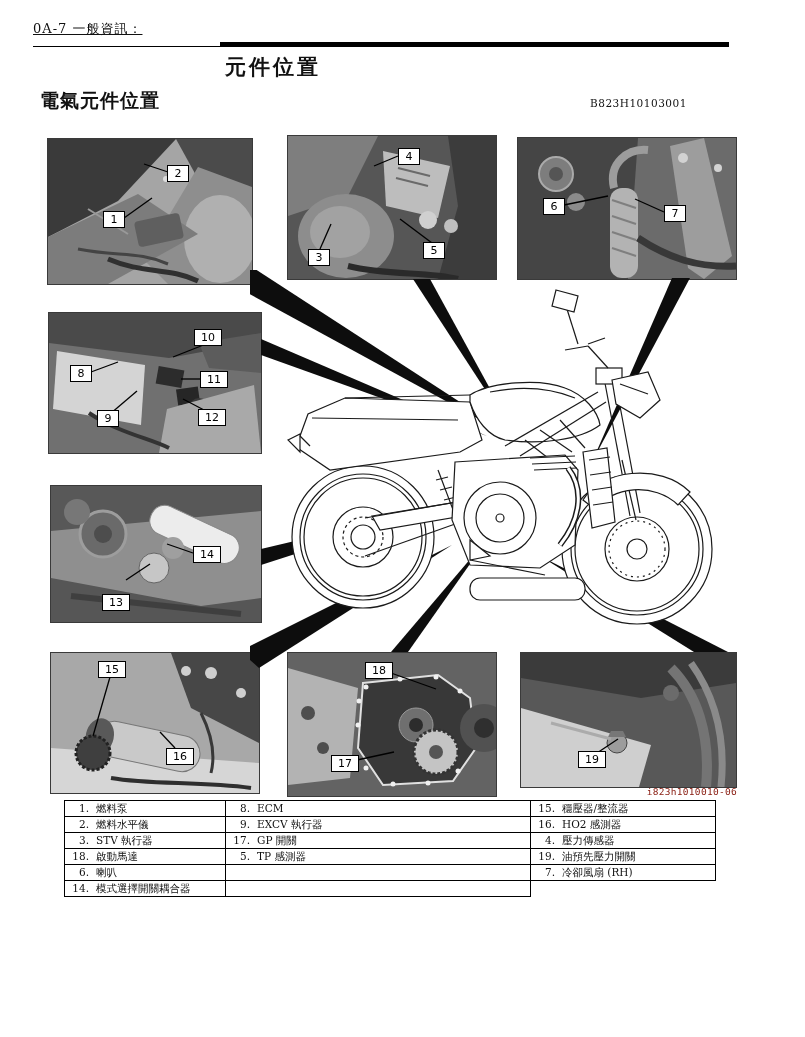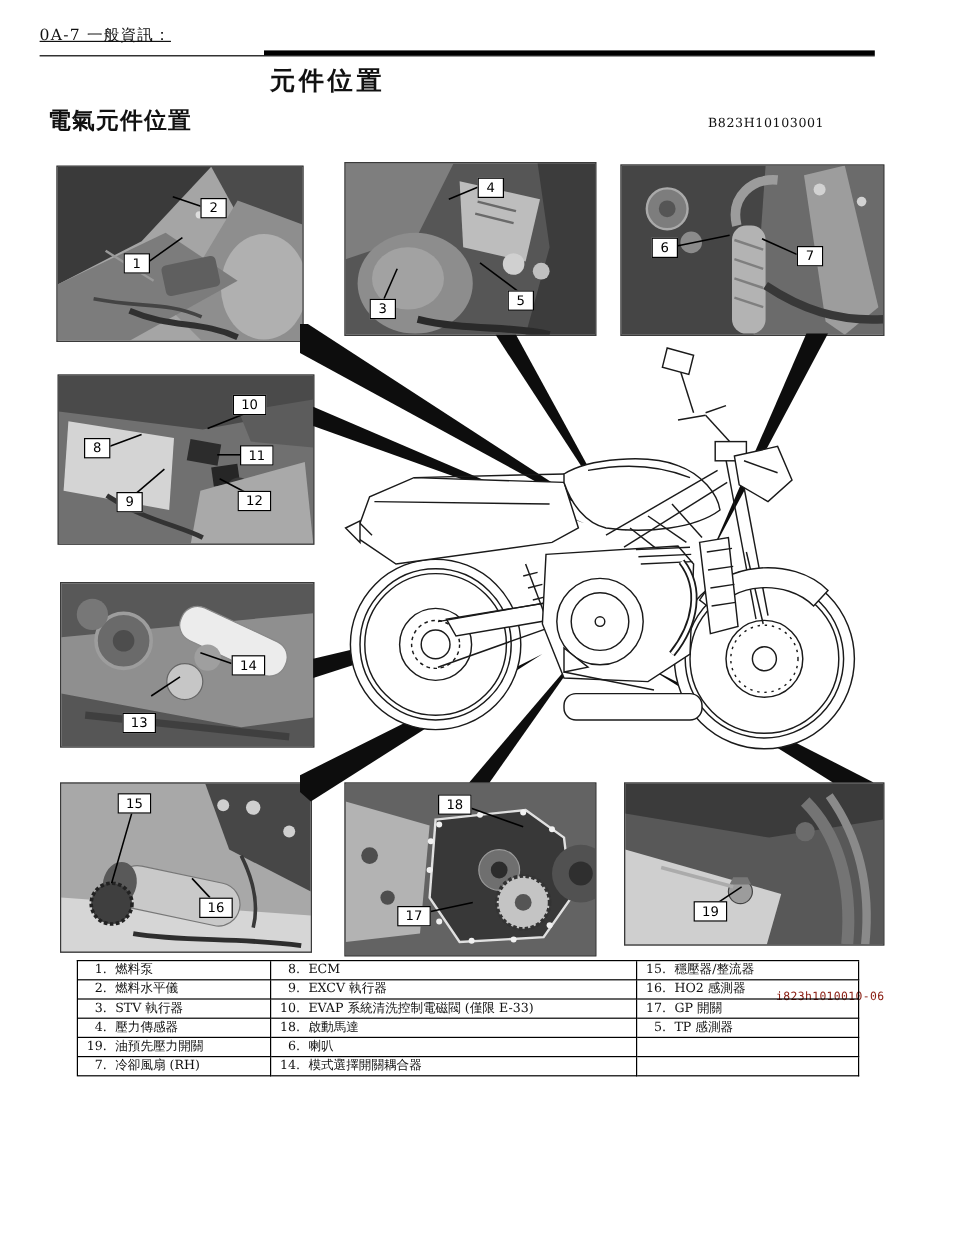--- a/index.html
+++ b/index.html
@@ -29,21 +29,21 @@
       font-family:"DejaVu Sans","Liberation Sans",sans-serif;font-size:11px;line-height:1;color:#000;}
   
   .legend{left:64px;top:800px;width:651px;display:grid;
       grid-template-columns:161px 305px 185px;grid-auto-rows:16px;
       border-top:1px solid #000;border-left:1px solid #000;z-index:1;}
   .cell{border-right:1px solid #000;border-bottom:1px solid #000;
       display:flex;align-items:center;font-size:10.5px;line-height:15px;
       font-family:"DejaVu Serif","Liberation Serif",serif;white-space:nowrap;overflow:hidden;}
   .cell .num{display:inline-block;width:24px;text-align:right;margin-right:7px;flex:none;}
   .caption{left:600px;top:786px;width:137px;text-align:right;font-size:9.5px;
-      font-family:"DejaVu Sans Mono","Liberation Mono",monospace;color:#8b2015;letter-spacing:.3px;margin-top:39px;}
+      font-family:"DejaVu Sans Mono","Liberation Mono",monospace;color:#8b2015;letter-spacing:.3px;}
   
   .ln{stroke:#1a1a1a;fill:none;stroke-width:1.2;}
   .lnw{stroke:#1a1a1a;fill:#ffffff;stroke-width:1.2;}
   .wedge{fill:#0d0d0d;}
   .leader{stroke:#000;stroke-width:1.3;}
 </style>
 </head>
 <body>
 
 <div class="abs hdr">0A-7 一般資訊：</div>
@@ -359,24 +359,20 @@
   <div class="cell">
       <span class="num">16.</span>
       <span>HO2 感測器</span>
     </div>
 
   <div class="cell">
       <span class="num">3.</span>
       <span>STV 執行器</span>
     </div>
   <div class="cell">
-      <span class="num">10.</span>
-      <span>EVAP 系統清洗控制電磁閥 (僅限 E-33)</span>
-    </div>
-  <div class="cell">
       <span class="num">17.</span>
       <span>GP 開關</span>
     </div>
 
   <div class="cell">
       <span class="num">4.</span>
       <span>壓力傳感器</span>
     </div>
   <div class="cell">
       <span class="num">18.</span>

